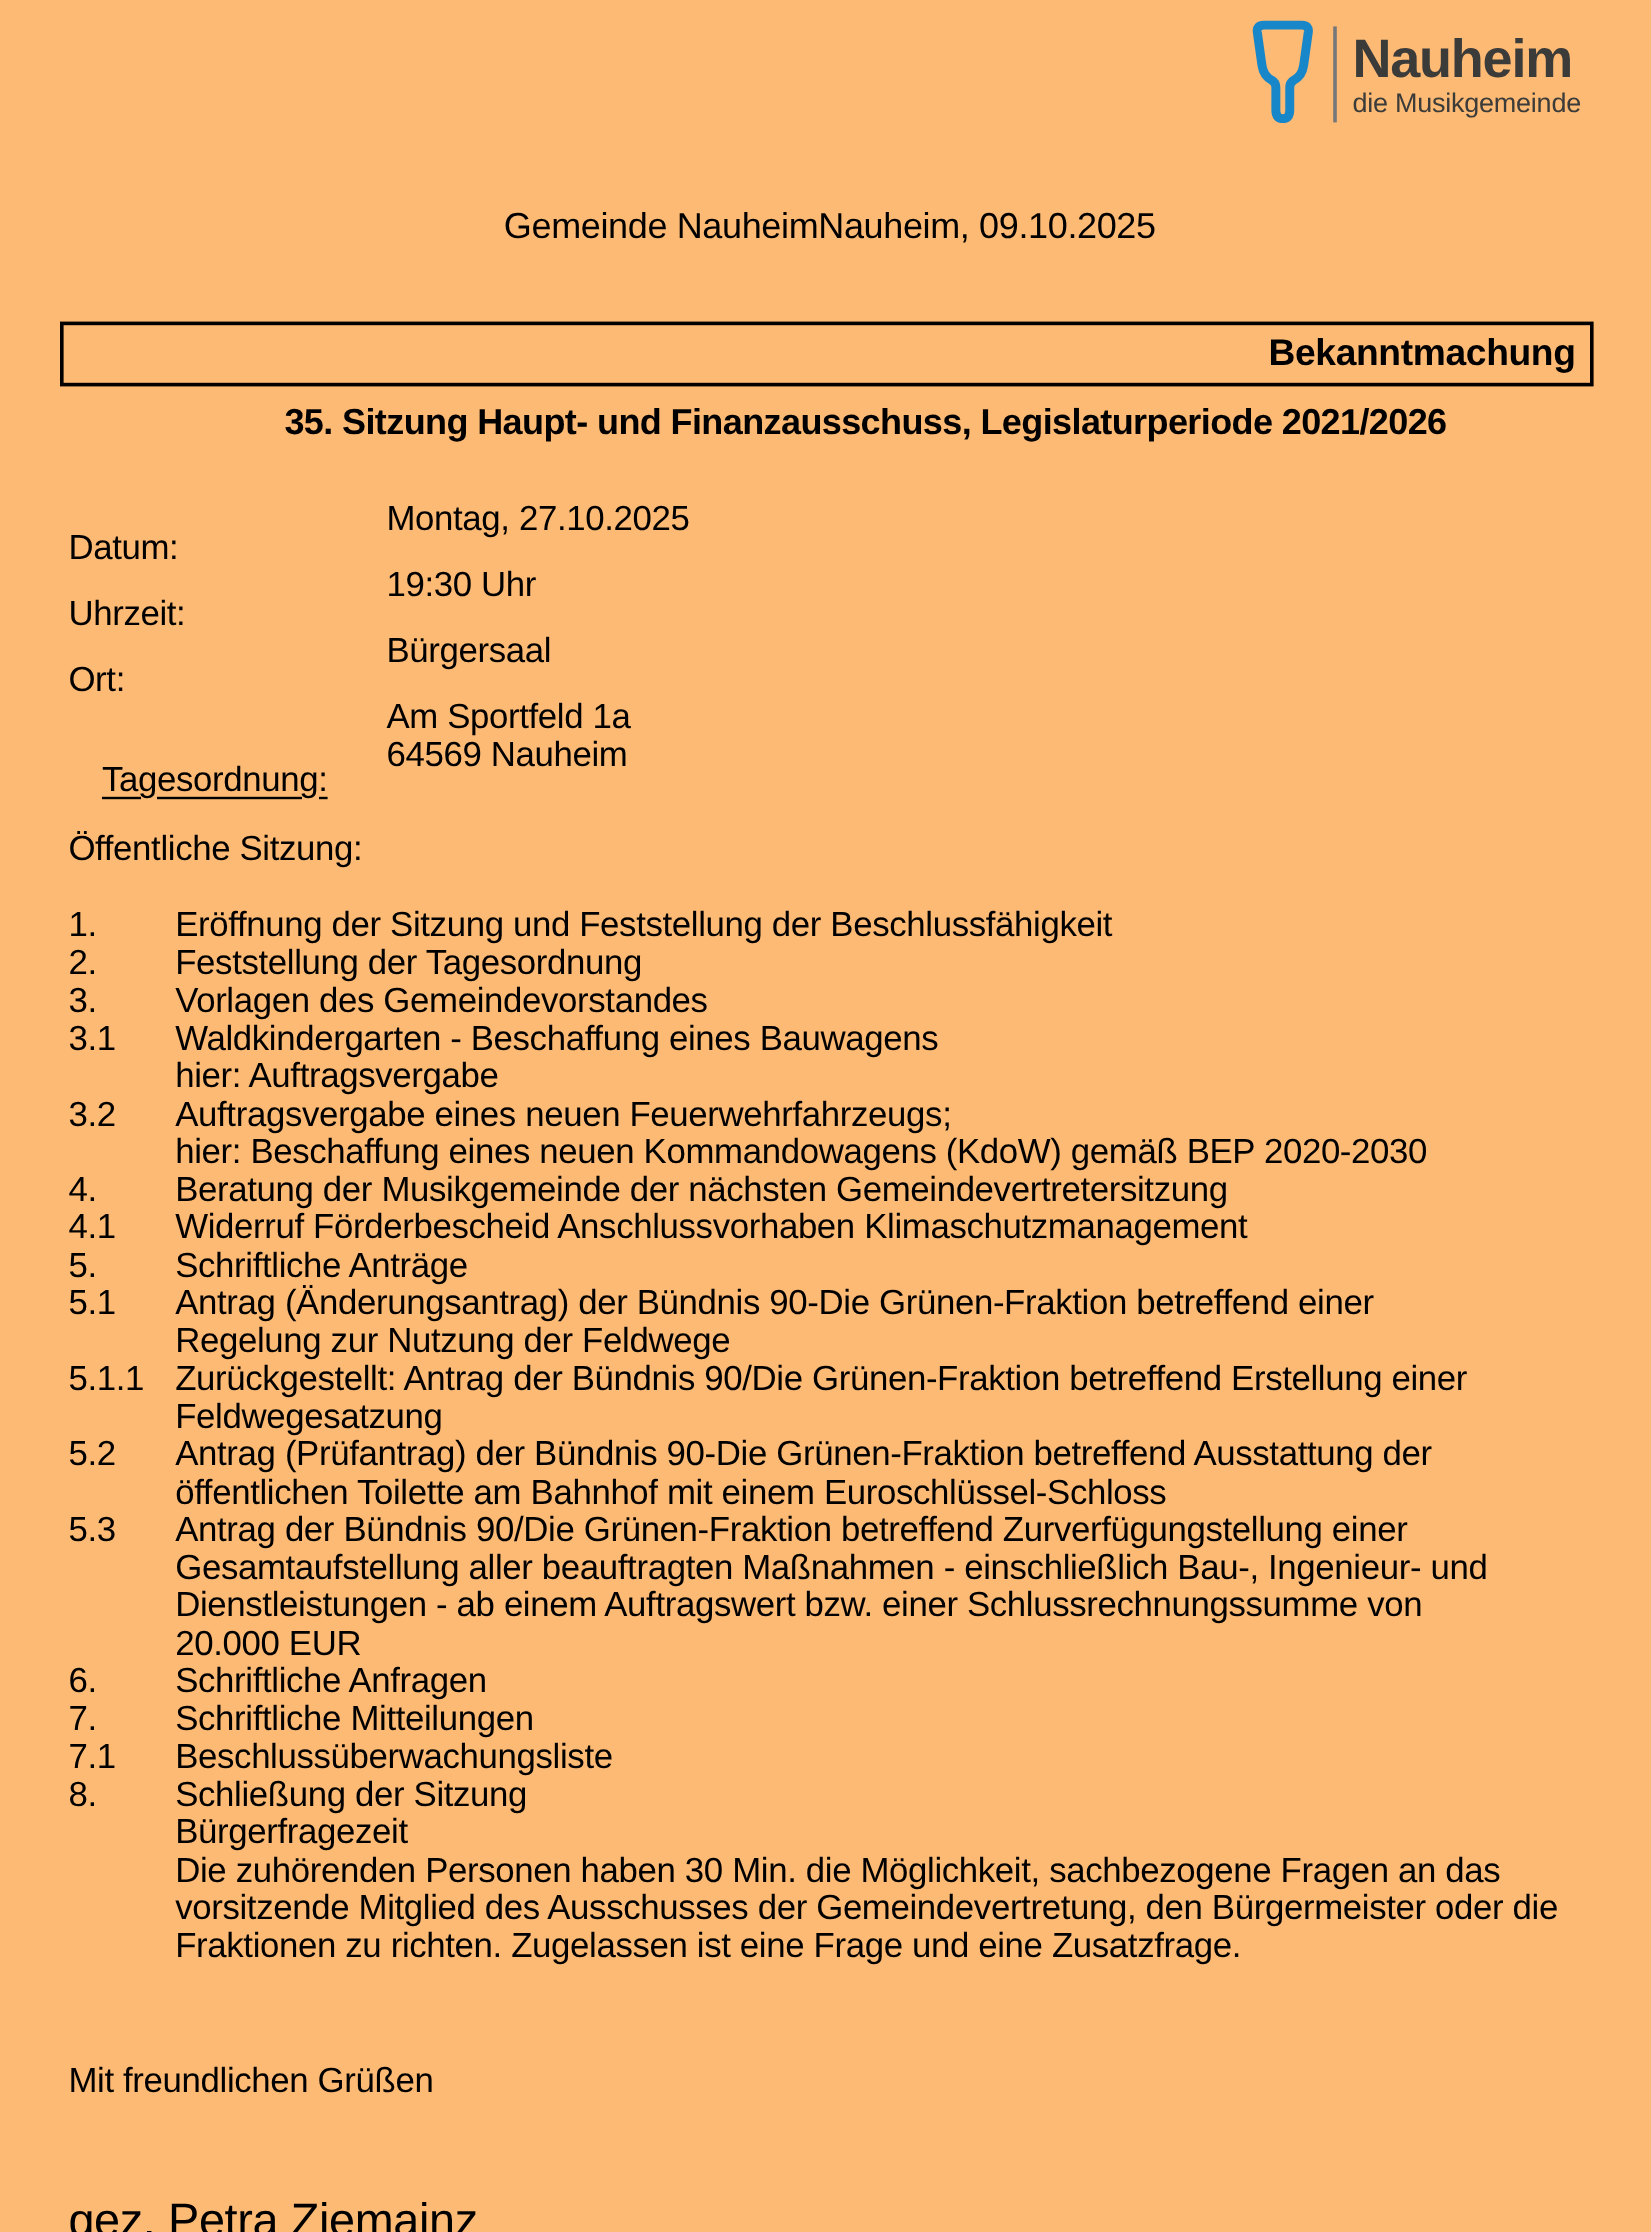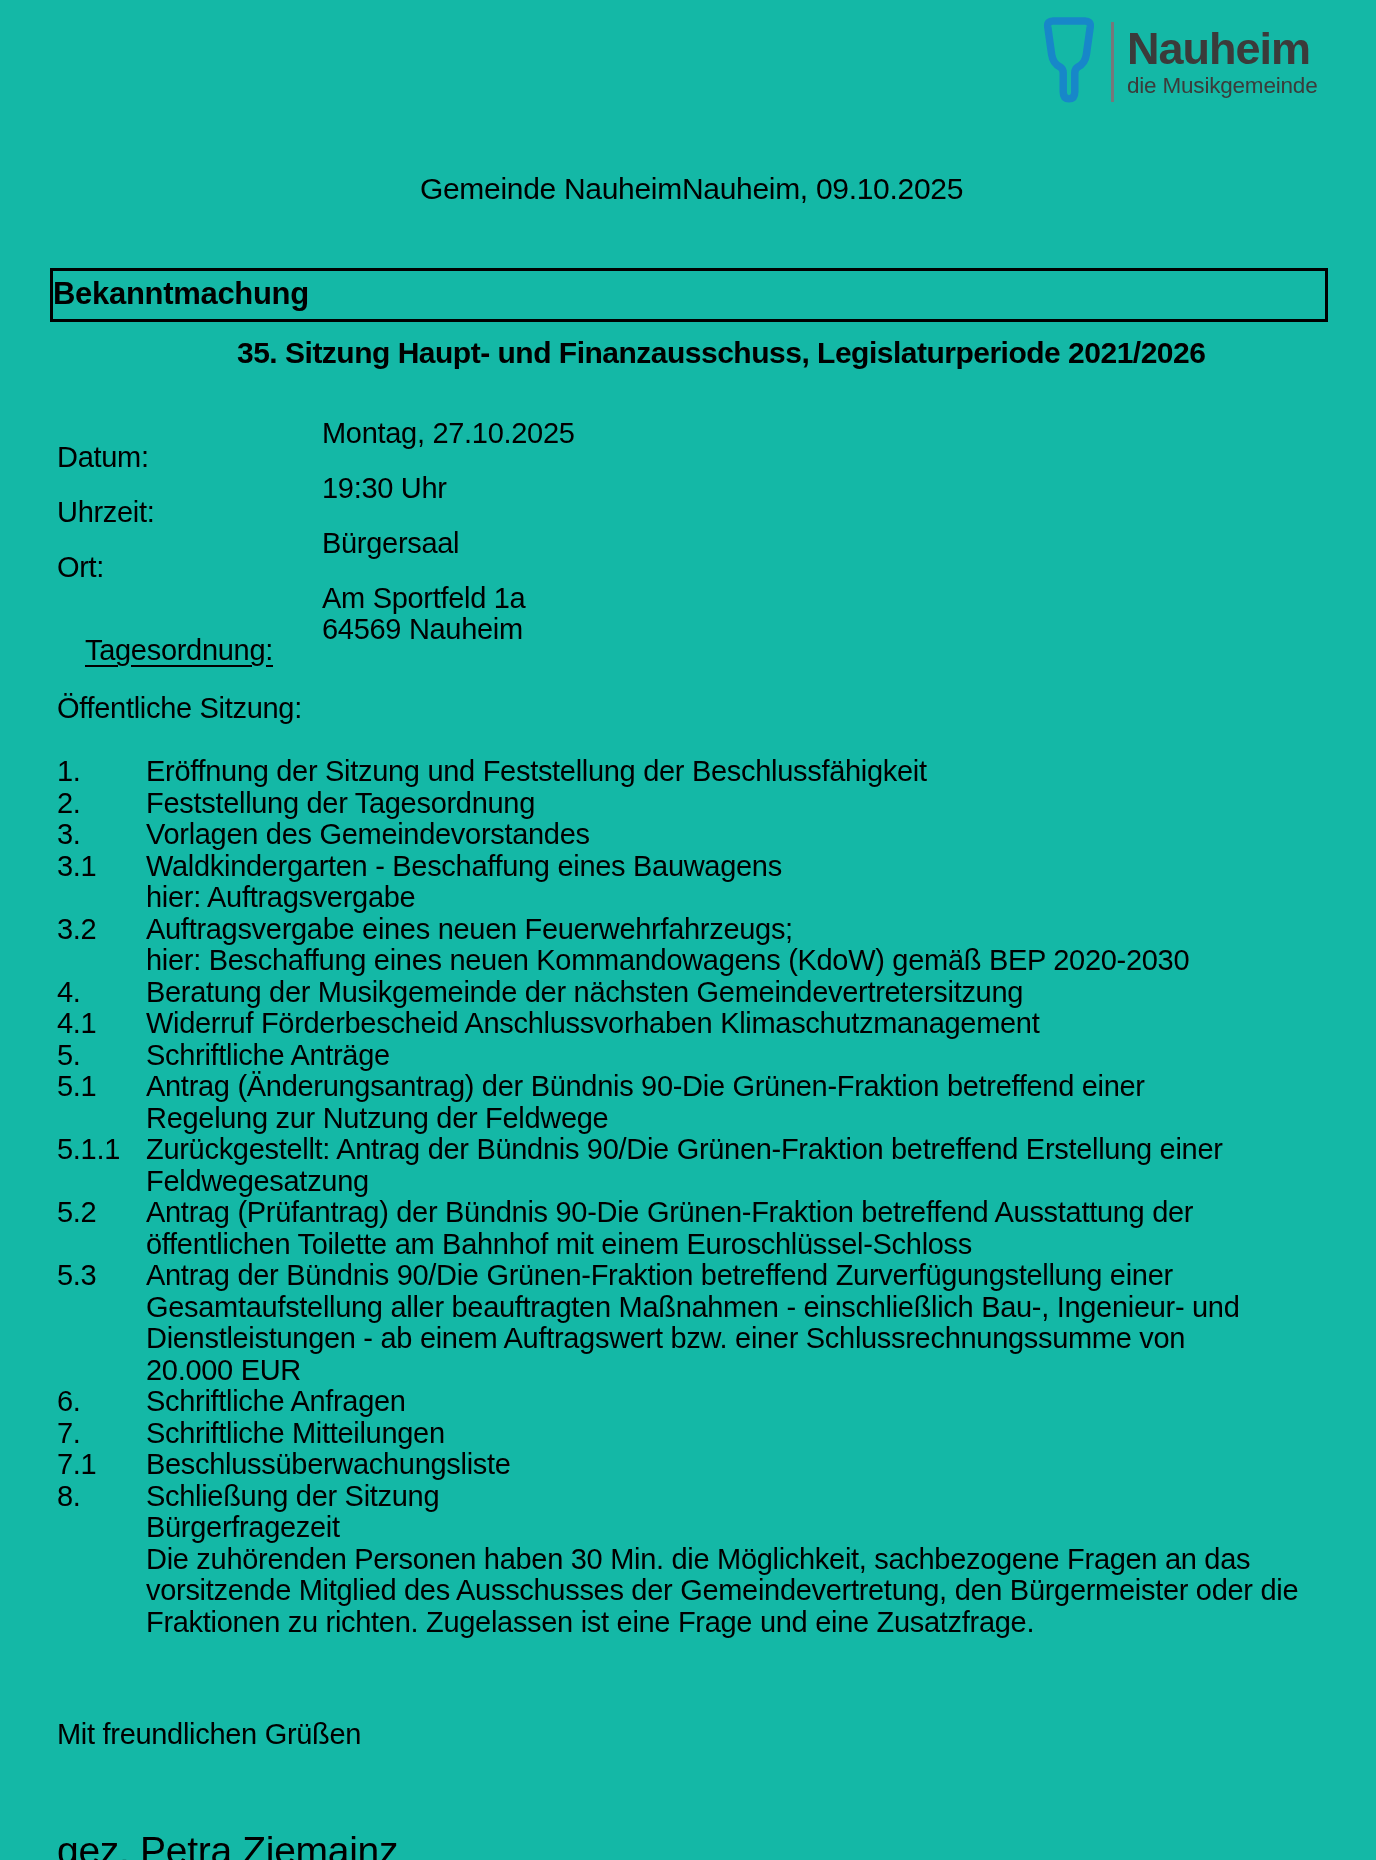--- a/index.html
+++ b/index.html
@@ -1,21 +1,21 @@
 <!DOCTYPE html>
 <html lang="de"><head>
 <meta charset="utf-8">
 <style>
   html, body { margin: 0; padding: 0; background: #e8e8e8; }
   .page {
     position: relative;
     width: 1376px;
     height: 1860px;
     margin: 0 auto;
-    background: #14b8a6;
+    background: #fdba74;
     color: #000000;
     font-family: "Liberation Sans", sans-serif;
     overflow: hidden;
   }
 
   
   .logo {
     position: absolute;
     top: 15px;
     left: 1041px;
@@ -55,22 +55,22 @@
     letter-spacing: -0.3px;
   }
 
   
   .title-box {
     position: absolute;
     top: 268px;
     left: 50px;
     right: 48px;
     border: 3px solid #000;
-    text-align: left;
-    padding: 5px 0 7px 0;
+    text-align: right;
+    padding: 5px 12px 7px 0;
   }
   .title-box .title {
     font-size: 31px;
     font-weight: bold;
     letter-spacing: -0.3px;
   }
 
   
   .subtitle {
     position: absolute;

